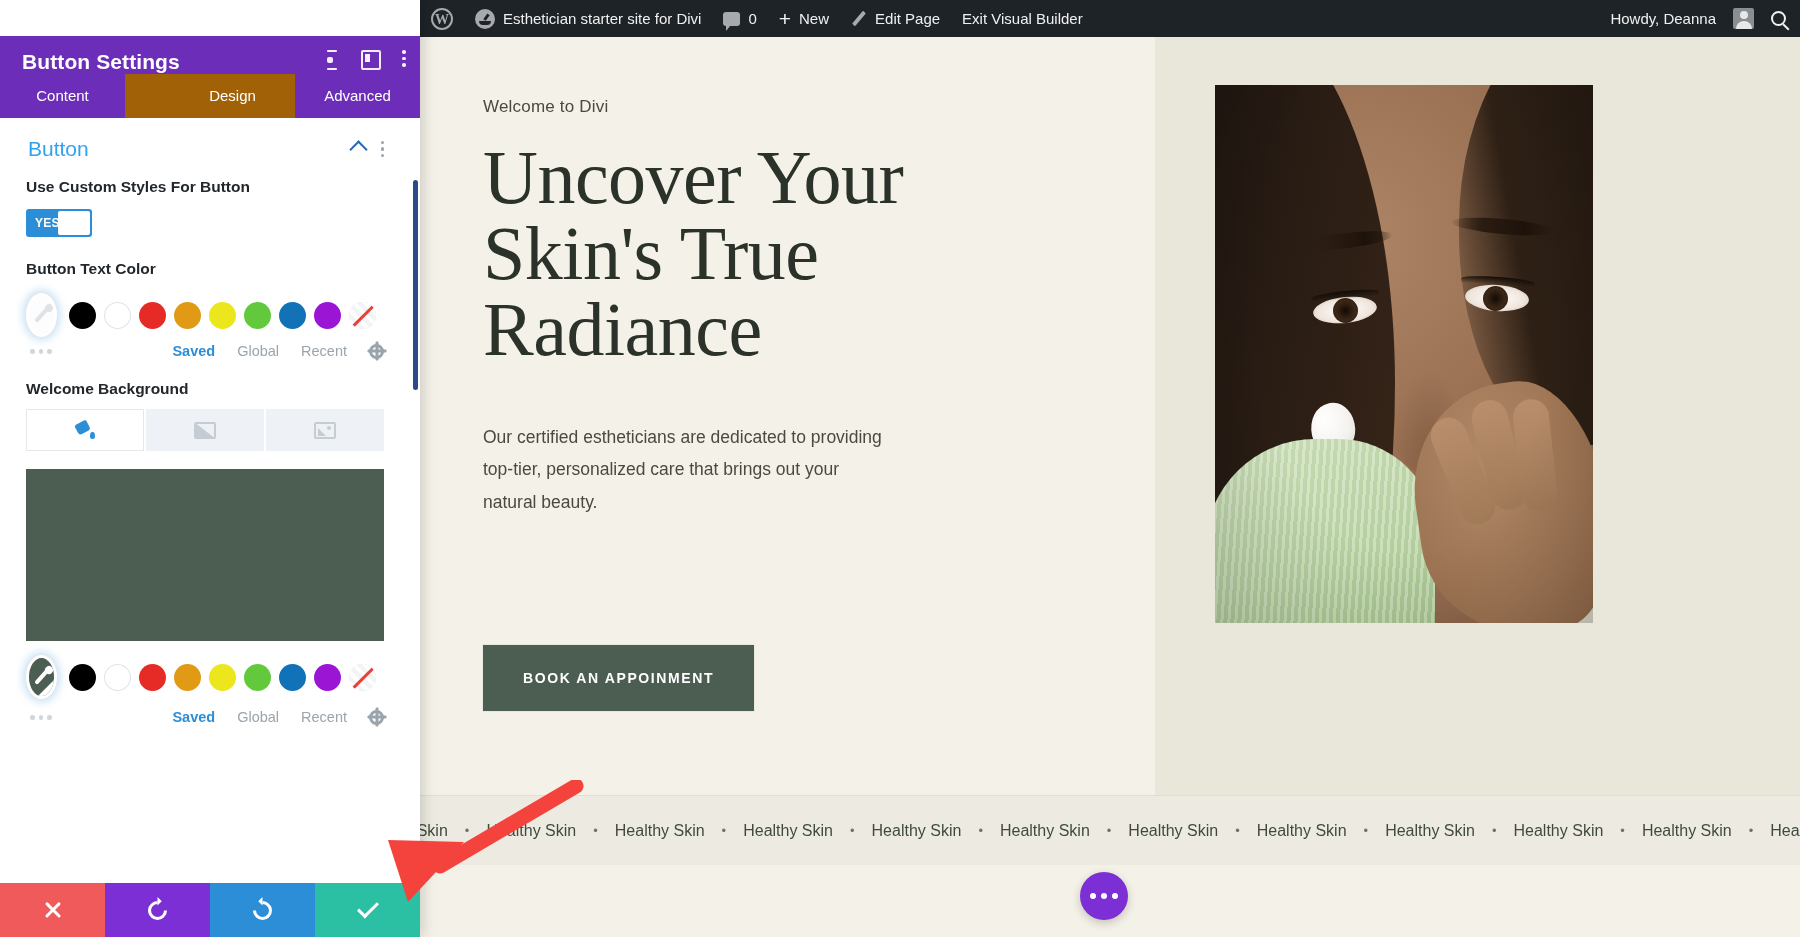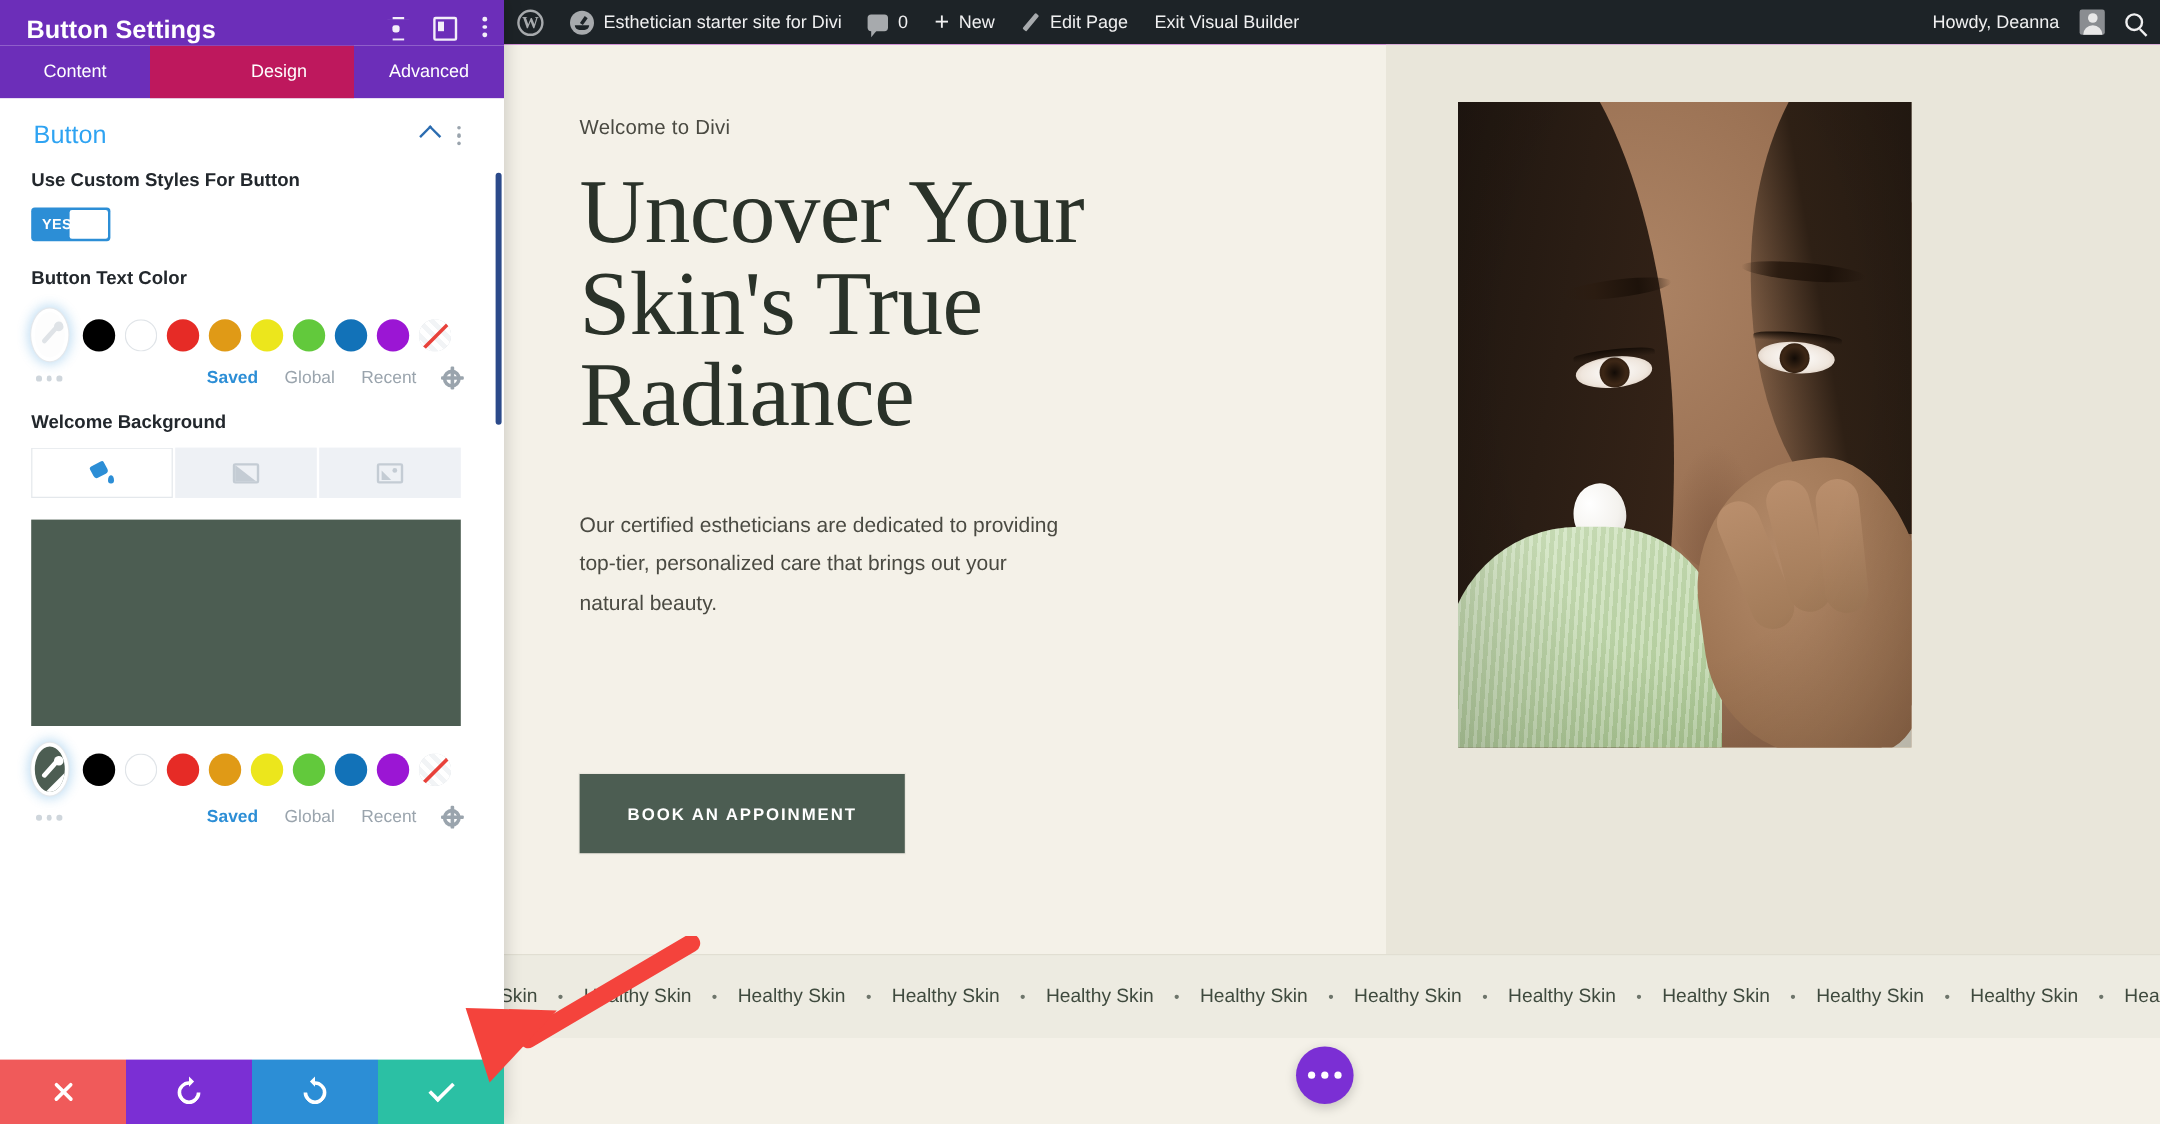--- a/index.html
+++ b/index.html
@@ -248,21 +248,21 @@
   }
   .fab i { width: 6px; height: 6px; border-radius: 50%; background: #fff; display: block; }
 
   
   .panel {
     position: absolute; left: 0; top: 0; width: 420px; height: 937px;
     background: #ffffff; box-shadow: 2px 0 14px rgba(0,0,0,.18);
     z-index: 50; display: flex; flex-direction: column;
   }
   .panel-head {
-    background: #6c2eb9; padding: 14px 18px 0 22px; position: relative;
+    background: #6c2eb9; padding: 14px 18px 0 22px; position: relative; margin-top: 36px;
   }
   .panel-title {
     color: #fff; font-size: 21px; font-weight: bold; letter-spacing: .1px;
   }
   .panel-preset {
     color: #e4d4f6; font-size: 13.5px; margin-top: 5px; padding-bottom: 13px;
     cursor: pointer;
   }
   .caret-sm {
     display: inline-block; margin-left: 4px;
@@ -294,21 +294,21 @@
     height: calc(100% - 8px); background: #fff;
   }
   .icon-kebab { width: 4px; display: flex; flex-direction: column; gap: 3px; align-items: center; }
   .icon-kebab span { width: 3.5px; height: 3.5px; border-radius: 50%; background: #fff; display: block; }
 
   .tabs { display: flex; background: #6c2eb9; }
   .tab {
     flex: 1; text-align: center; padding: 13px 0 14px;
     color: #fff; font-size: 15px; cursor: pointer;
   }
-  .tab.active { background: #be185d; padding-left: 45px; }
+  .tab.active { background: #a16207; padding-left: 45px; }
 
   .panel-body {
     flex: 1; overflow: hidden; position: relative; background: #fff;
   }
   .scroll-inner { padding: 0 14px 10px 0; position: relative; }
   .panel-scrollbar {
     position: absolute; right: 2px; top: 62px; width: 5px; height: 210px;
     background: #2b4a8a; border-radius: 3px; z-index: 5; cursor: pointer;
   }
 

